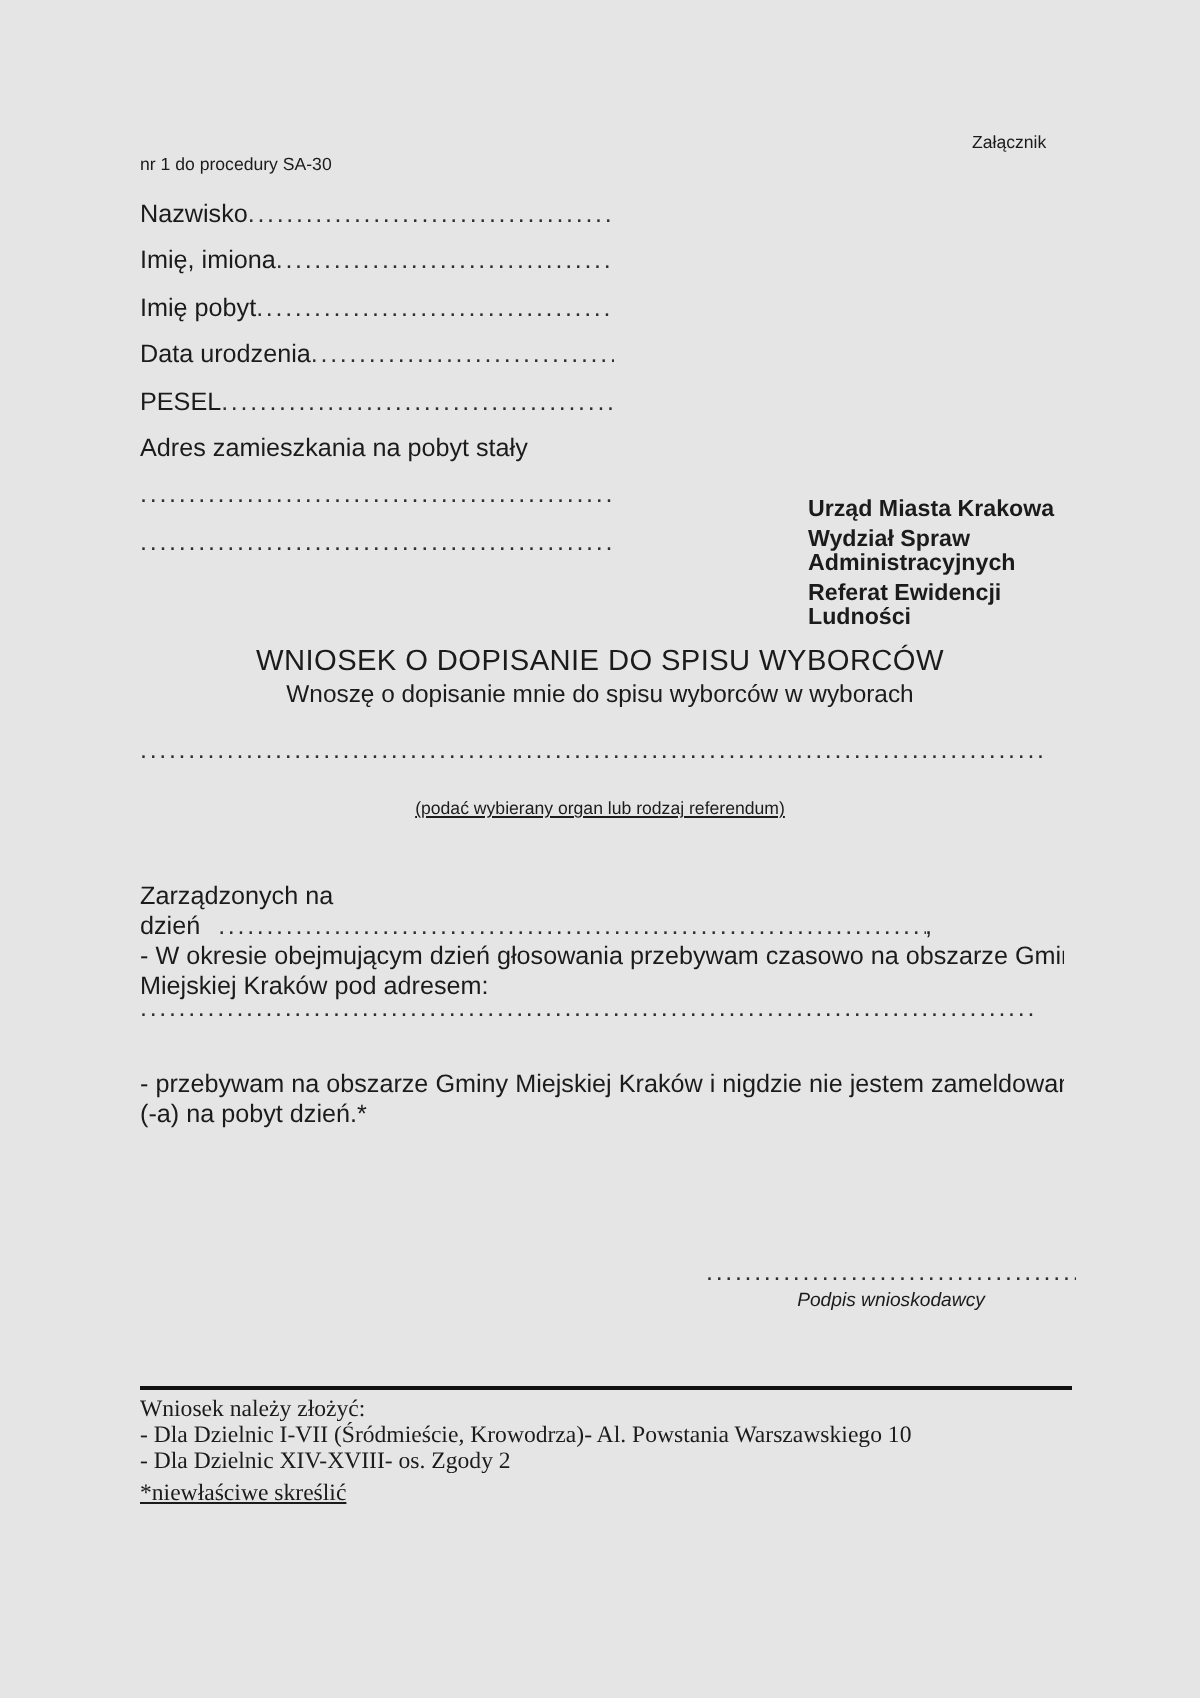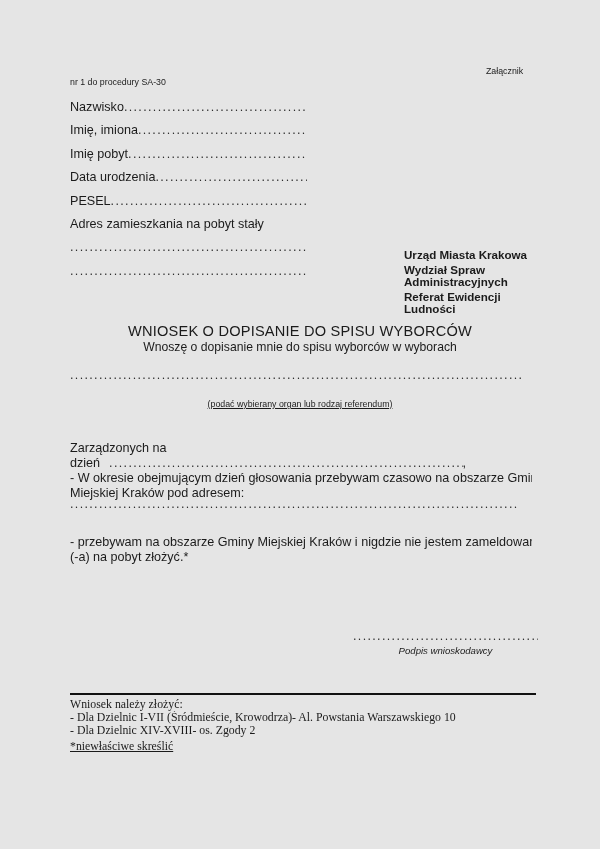--- a/index.html
+++ b/index.html
@@ -114,21 +114,21 @@
         <span>,</span>
     </div>
     <div class="pline">- W okresie obejmującym dzień głosowania przebywam czasowo na obszarze Gminy</div>
     <div class="pline">Miejskiej Kraków pod adresem:</div>
   </div>
 
   <div class="abs leader-line" style="left:70px; top:497px; width:449px;">....................................................................................................................................................................</div>
 
   <div class="abs reason2">
     <div class="pline">- przebywam na obszarze Gminy Miejskiej Kraków i nigdzie nie jestem zameldowany</div>
-    <div class="pline">(-a) na pobyt złożyć.*</div>
+    <div class="pline">(-a) na pobyt dzień.*</div>
   </div>
 
   <div class="abs sig">
     <div class="leader-line">....................................................................................................................................................................</div>
     <div class="sig-caption">Podpis wnioskodawcy</div>
   </div>
 
   <div class="abs footer">
     <div>Wniosek należy złożyć:</div>
     <div>- Dla Dzielnic I-VII (Śródmieście, Krowodrza)- Al. Powstania Warszawskiego 10</div>

